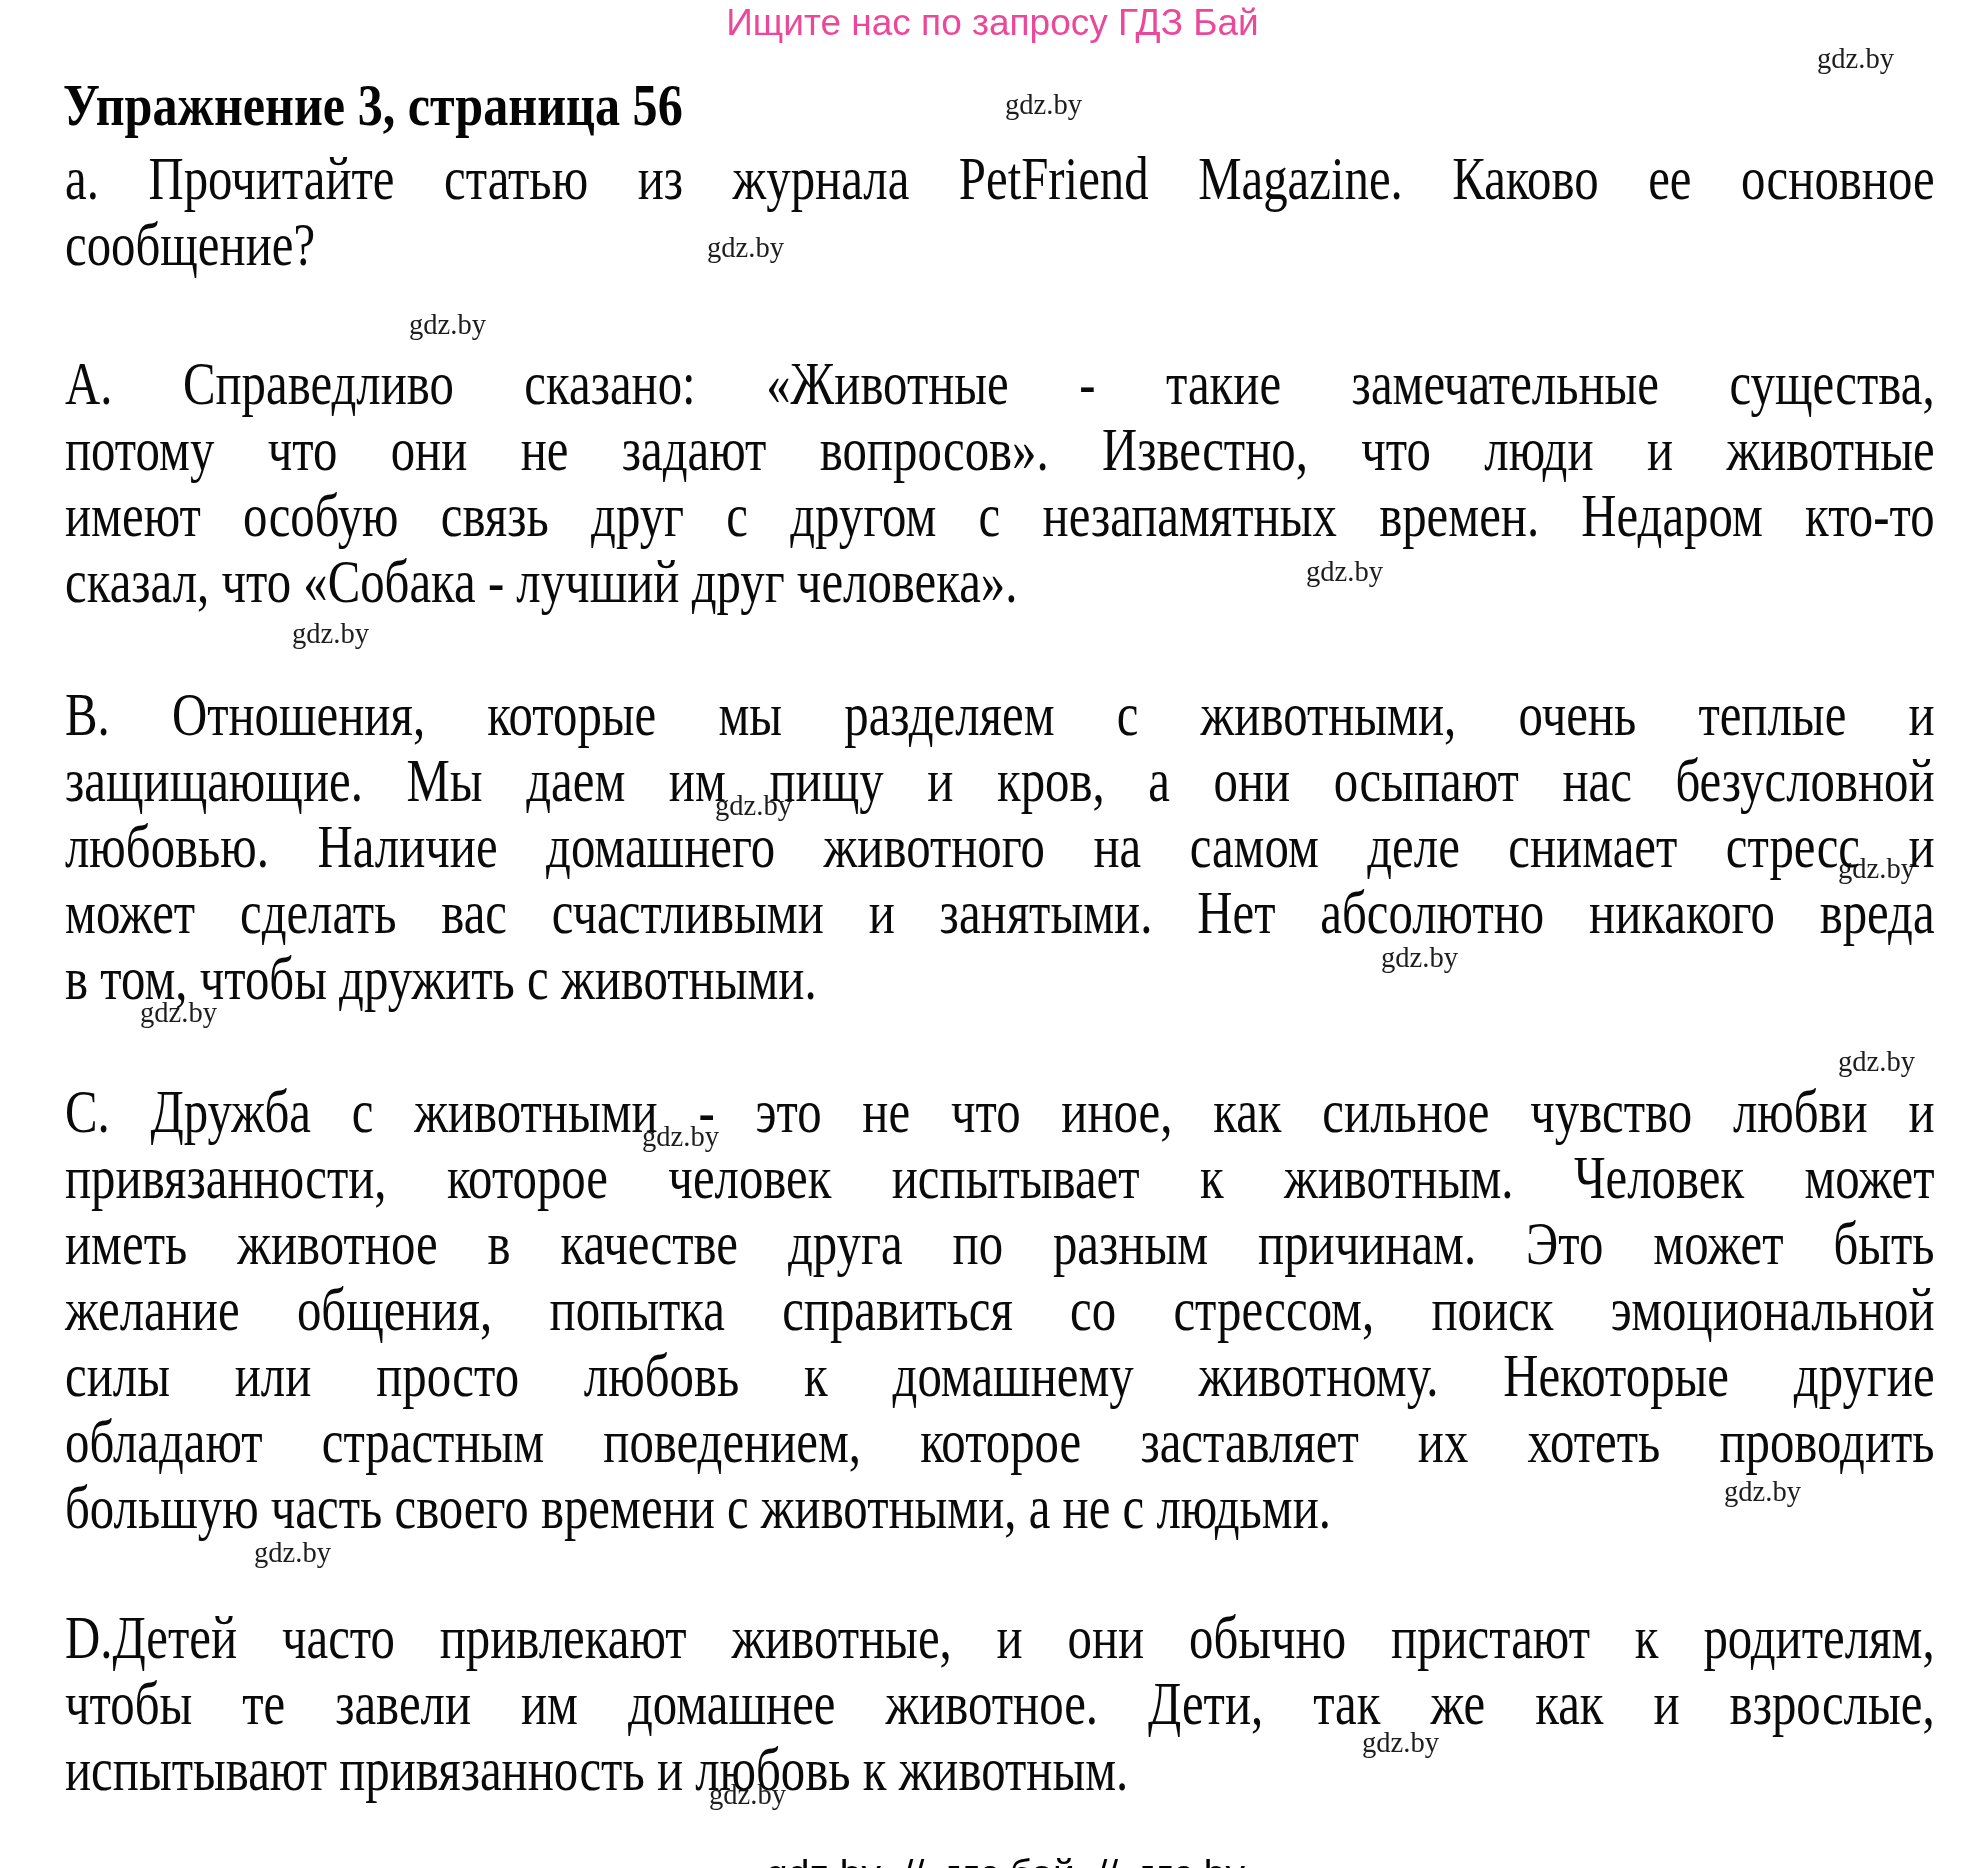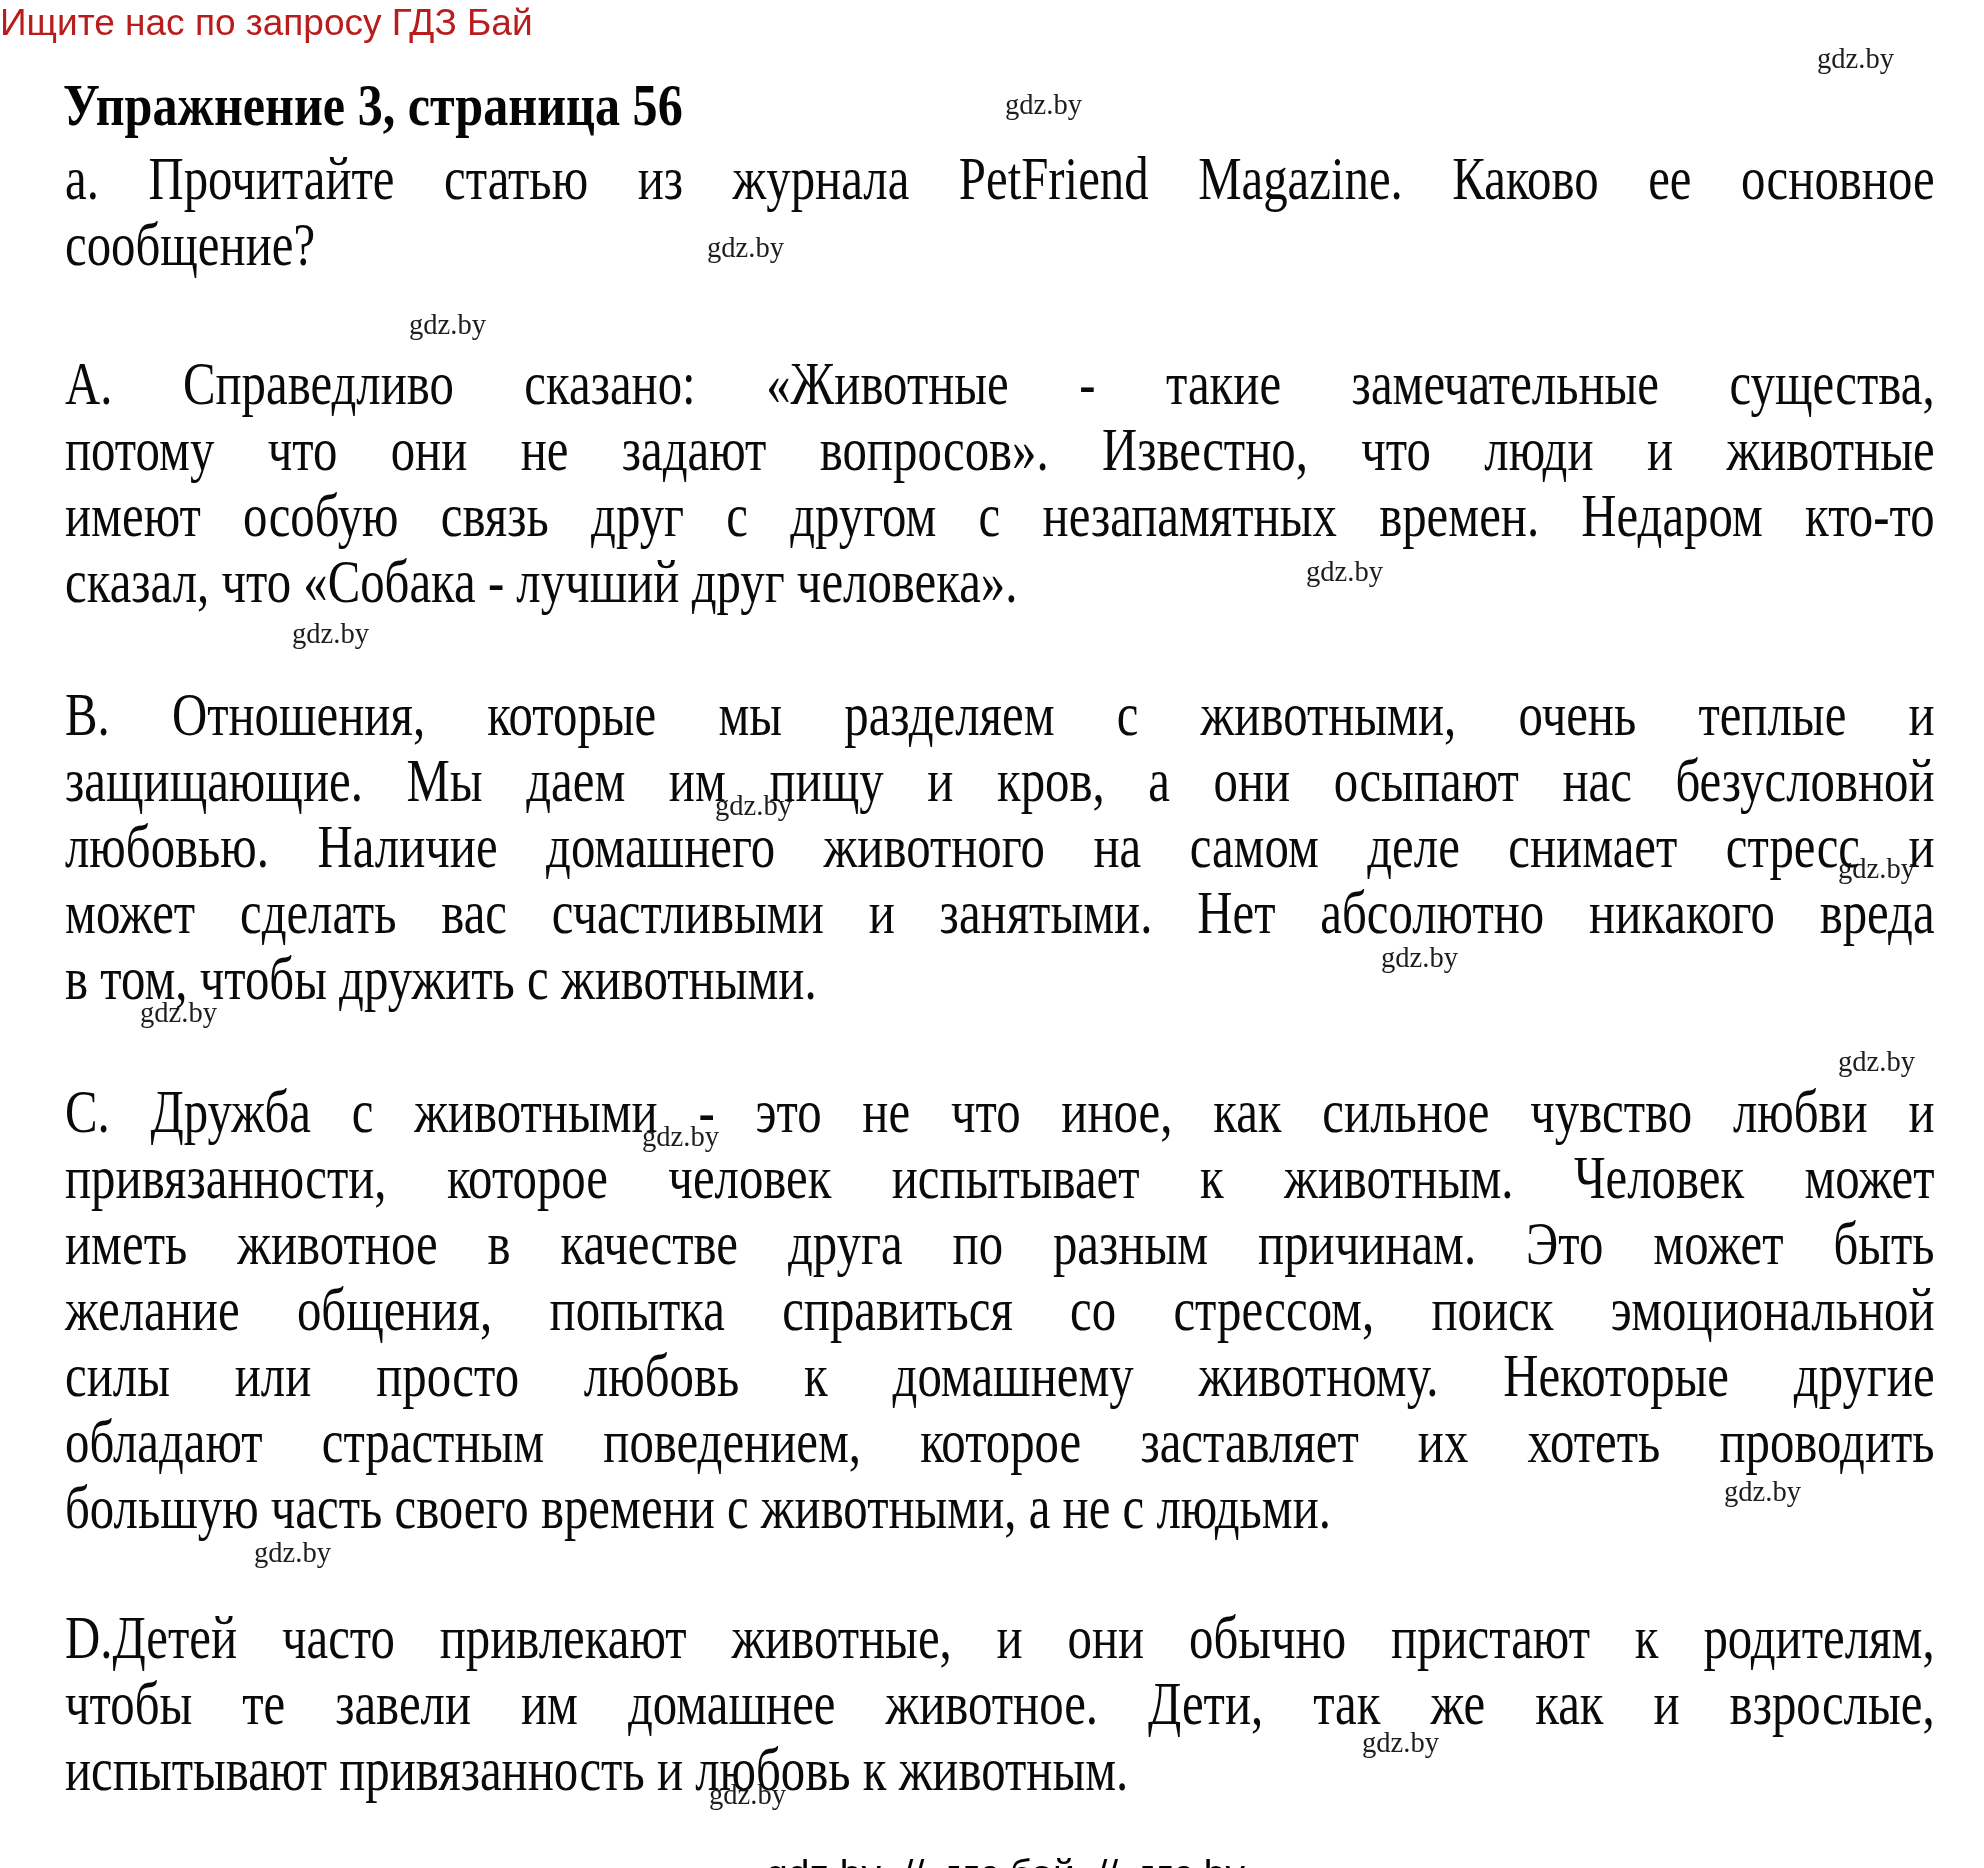--- a/index.html
+++ b/index.html
@@ -11,24 +11,24 @@
     overflow: hidden;
     font-family: "Liberation Serif", serif;
   }
 
   
   .banner {
     position: absolute;
     top: 2px;
     left: 0;
     width: 100%;
-    text-align: left;
+    text-align: center;
     font-family: "Liberation Sans", sans-serif;
     font-size: 37px;
-    color: #b91c1c;
+    color: #ec4899;
     letter-spacing: 0px;
   }
 
   
   .wm {
     position: absolute;
     font-family: Liberation Serif, serif;
     font-size: 28.6px;
     color: #1d1d1d;
     white-space: nowrap;

